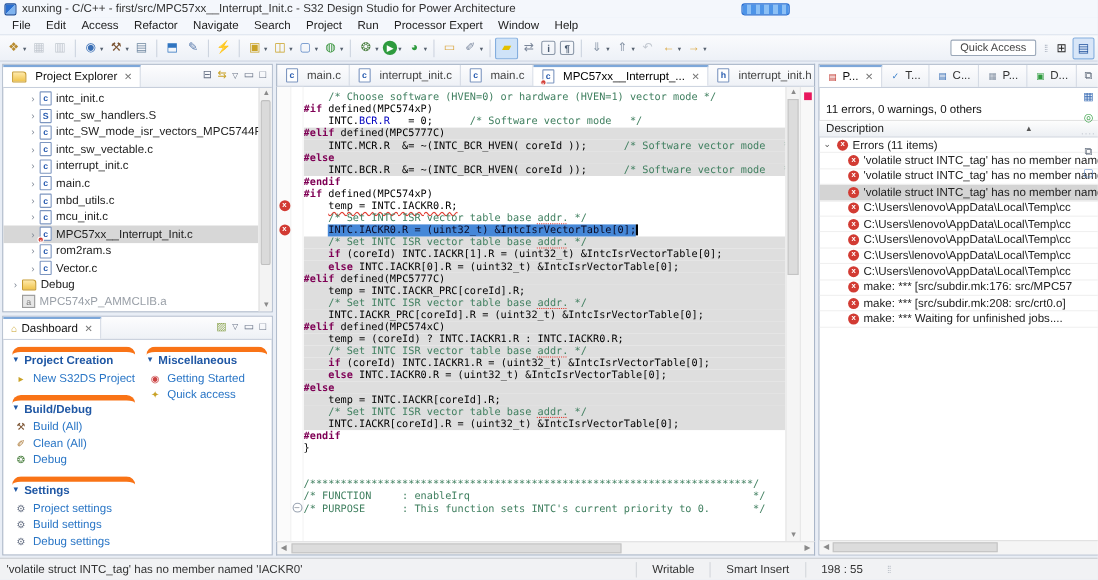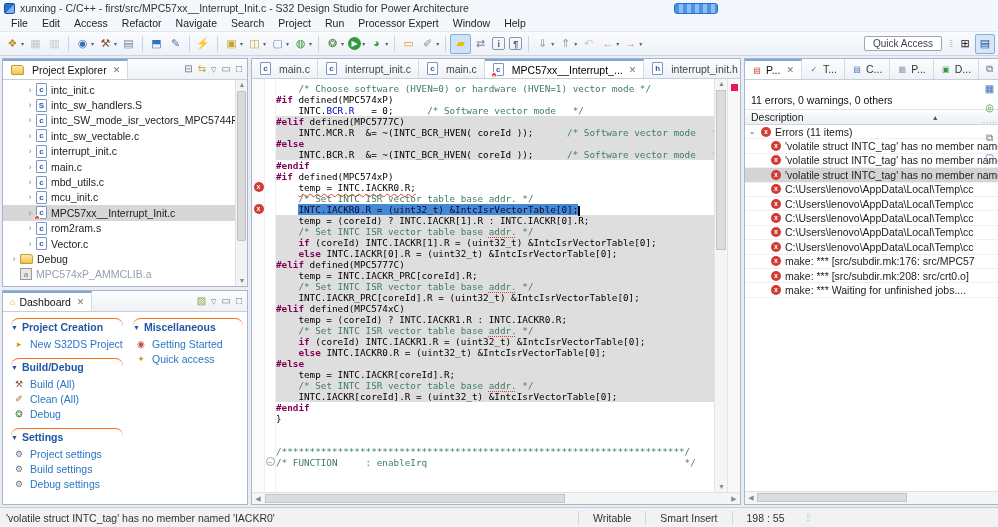--- a/index.html
+++ b/index.html
@@ -67,21 +67,21 @@
     color:#fff; font-size:4px; line-height:5px; text-align:center; }
   .trow.dis .tlabel { color:#9aa0a8; }
   .vscroll { width:12px; background:#f3f3f3; border-left:1px solid #e0e0e0; position:relative; flex:0 0 auto; }
   .vscroll .arr { position:absolute; left:0; width:12px; height:10px; font-size:7px; color:#8a8a8a; text-align:center; line-height:10px; }
   .vscroll .thumb { position:absolute; left:1px; width:9px; background:#dadada; border:1px solid #c0c0c0; border-radius:2px; }
 
   
   .dash-body { flex:1 1 auto; padding:6px 4px 0 8px; display:flex; gap:10px; overflow:hidden; }
   .dcol1 { width:112px; flex:0 0 auto; }
   .dcol2 { flex:1 1 auto; }
-  .dsec { margin-bottom:7px; border-top:1px solid #f97316; border-radius:8px 8px 0 0; padding-top:2px; }
+  .dsec { margin-bottom:7px; border-top:5px solid #f97316; border-radius:8px 8px 0 0; padding-top:2px; }
   .dhead { display:flex; align-items:center; gap:4px; color:#1f57a4; font-weight:bold; font-size:10.5px; margin-bottom:3px; }
   .dhead .tri { font-size:7px; color:#1f57a4; }
   .dlink { display:flex; align-items:center; gap:5px; padding:1.5px 0 1.5px 2px; color:#2a76c6; font-size:10.5px; white-space:nowrap; }
   .dlink .dic { width:12px; text-align:center; font-size:9px; flex:0 0 auto; }
 
   
   .etabs { height:21px; background:linear-gradient(#fdfdfe,#eef1f6); border:1px solid #aab6c8; border-bottom:1px solid #c6cedb; display:flex; align-items:stretch; flex:0 0 auto; }
   .etab { display:flex; align-items:center; gap:4px; padding:0 7px; font-size:10.5px; color:#444; border-right:1px solid #d5dbe5; white-space:nowrap; }
   .etab.active { background:#fff; border-top:2px solid #7da7d9; color:#000; }
   .etab .close { font-size:9px; color:#777; margin-left:2px; }
@@ -502,21 +502,20 @@
             <div class="cl"><span class="tp">    INTC.</span><span class="tf">BCR.R</span><span class="tp">   = 0;      </span><span class="tc">/* Software vector mode   */</span></div>
             <div class="cl gray"><span class="td">#elif</span><span class="tp"> defined(MPC5777C)</span></div>
             <div class="cl gray"><span class="tp">    INTC.MCR.R  &amp;= ~(INTC_BCR_HVEN( coreId ));      </span><span class="tc">/* Software vector mode   */</span></div>
             <div class="cl gray"><span class="td">#else</span></div>
             <div class="cl gray"><span class="tp">    INTC.BCR.R  &amp;= ~(INTC_BCR_HVEN( coreId ));      </span><span class="tc">/* Software vector mode   */</span></div>
             <div class="cl"><span class="td">#endif</span></div>
             <div class="cl"><span class="td">#if</span><span class="tp"> defined(MPC574xP)</span></div>
             <div class="cl"><span class="tp">    </span><span class="tq">temp = INTC.IACKR0.R;</span></div>
             <div class="cl"><span class="tp">    </span><span class="tc">/* Set INTC ISR vector table base </span><span class="te">addr.</span><span class="tc"> */</span></div>
             <div class="cl"><span class="tp">    </span><span class="ts">INTC.IACKR0.R = (uint32_t) &amp;IntcIsrVectorTable[0];</span><span class="caret"></span></div>
-            <div class="cl gray"><span class="tp">    temp = (coreId) ? INTC.IACKR[1].R : INTC.IACKR[0].R;</span></div>
             <div class="cl gray"><span class="tp">    </span><span class="tc">/* Set INTC ISR vector table base </span><span class="te">addr.</span><span class="tc"> */</span></div>
             <div class="cl gray"><span class="tp">    </span><span class="tk">if</span><span class="tp"> (coreId) INTC.IACKR[1].R = (uint32_t) &amp;IntcIsrVectorTable[0];</span></div>
             <div class="cl gray"><span class="tp">    </span><span class="tk">else</span><span class="tp"> INTC.IACKR[0].R = (uint32_t) &amp;IntcIsrVectorTable[0];</span></div>
             <div class="cl gray"><span class="td">#elif</span><span class="tp"> defined(MPC5777C)</span></div>
             <div class="cl gray"><span class="tp">    temp = INTC.IACKR_PRC[coreId].R;</span></div>
             <div class="cl gray"><span class="tp">    </span><span class="tc">/* Set INTC ISR vector table base </span><span class="te">addr.</span><span class="tc"> */</span></div>
             <div class="cl gray"><span class="tp">    INTC.IACKR_PRC[coreId].R = (uint32_t) &amp;IntcIsrVectorTable[0];</span></div>
             <div class="cl gray"><span class="td">#elif</span><span class="tp"> defined(MPC574xC)</span></div>
             <div class="cl gray"><span class="tp">    temp = (coreId) ? INTC.IACKR1.R : INTC.IACKR0.R;</span></div>
             <div class="cl gray"><span class="tp">    </span><span class="tc">/* Set INTC ISR vector table base </span><span class="te">addr.</span><span class="tc"> */</span></div>
@@ -525,20 +524,21 @@
             <div class="cl gray"><span class="td">#else</span></div>
             <div class="cl gray"><span class="tp">    temp = INTC.IACKR[coreId].R;</span></div>
             <div class="cl gray"><span class="tp">    </span><span class="tc">/* Set INTC ISR vector table base </span><span class="te">addr.</span><span class="tc"> */</span></div>
             <div class="cl gray"><span class="tp">    INTC.IACKR[coreId].R = (uint32_t) &amp;IntcIsrVectorTable[0];</span></div>
             <div class="cl"><span class="td">#endif</span></div>
             <div class="cl"><span class="tp">}</span></div>
             <div class="cl"><span class="tp"></span>&nbsp;</div>
             <div class="cl"><span class="tp"></span>&nbsp;</div>
             <div class="cl"><span class="tc">/************************************************************************/</span></div>
             <div class="cl"><span class="tc">/* FUNCTION     : enableIrq                                              */</span></div>
+            <div class="cl"><span class="tc">/* PURPOSE      : This function sets INTC's current priority to 0.       */</span></div>
           </div>
         <div class="evscroll">
           <span class="arr" style="top:0">▲</span>
           <div class="thumb" style="top:11px; height:160px"></div>
           <span class="arr" style="bottom:0">▼</span>
         </div>
         <div class="overview">
           <div class="ov-err"></div>
         </div>
       </div>

